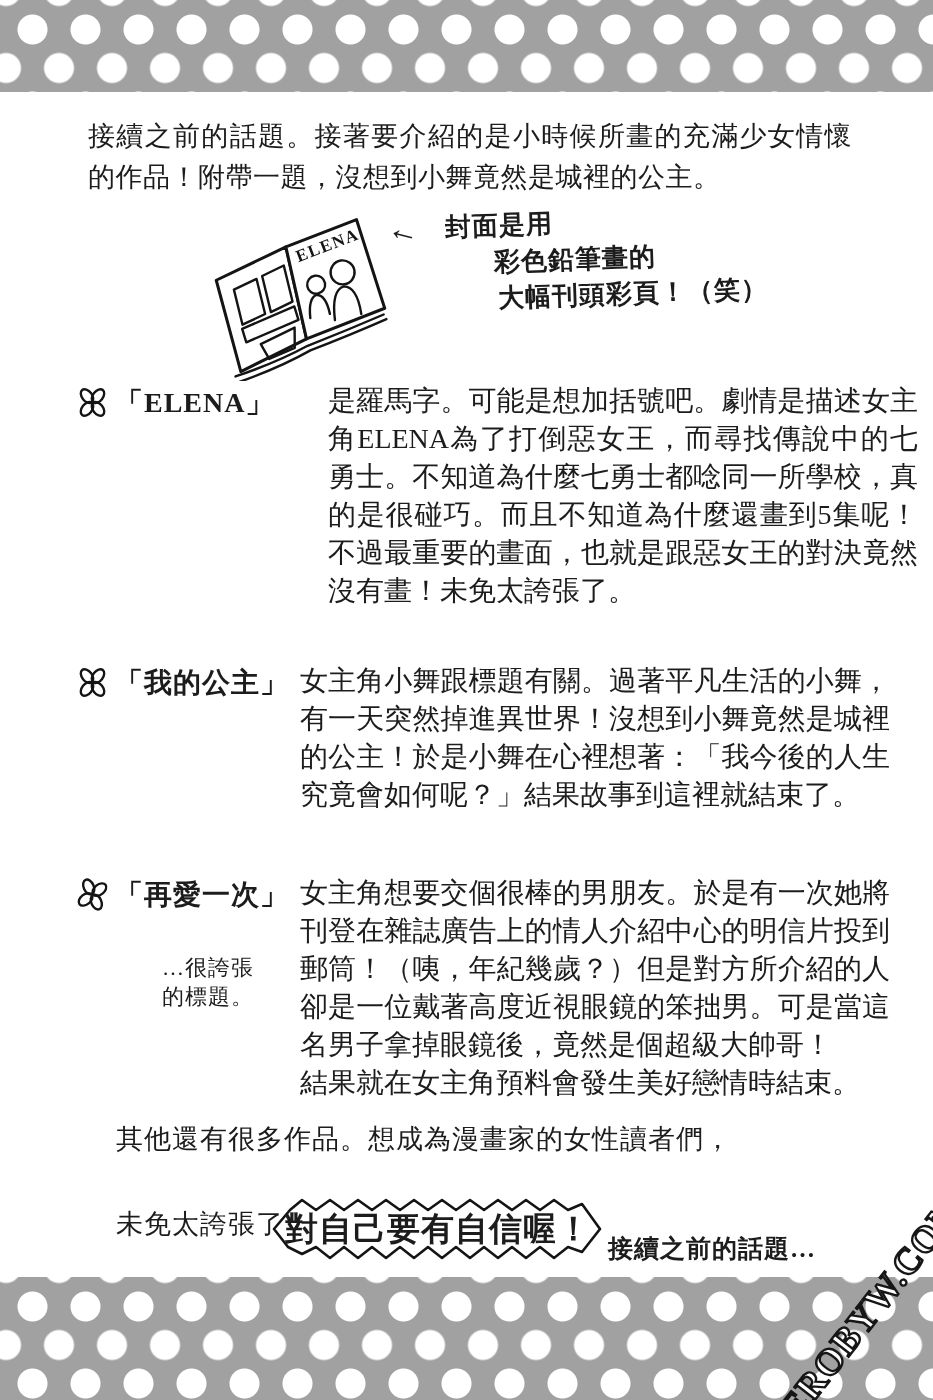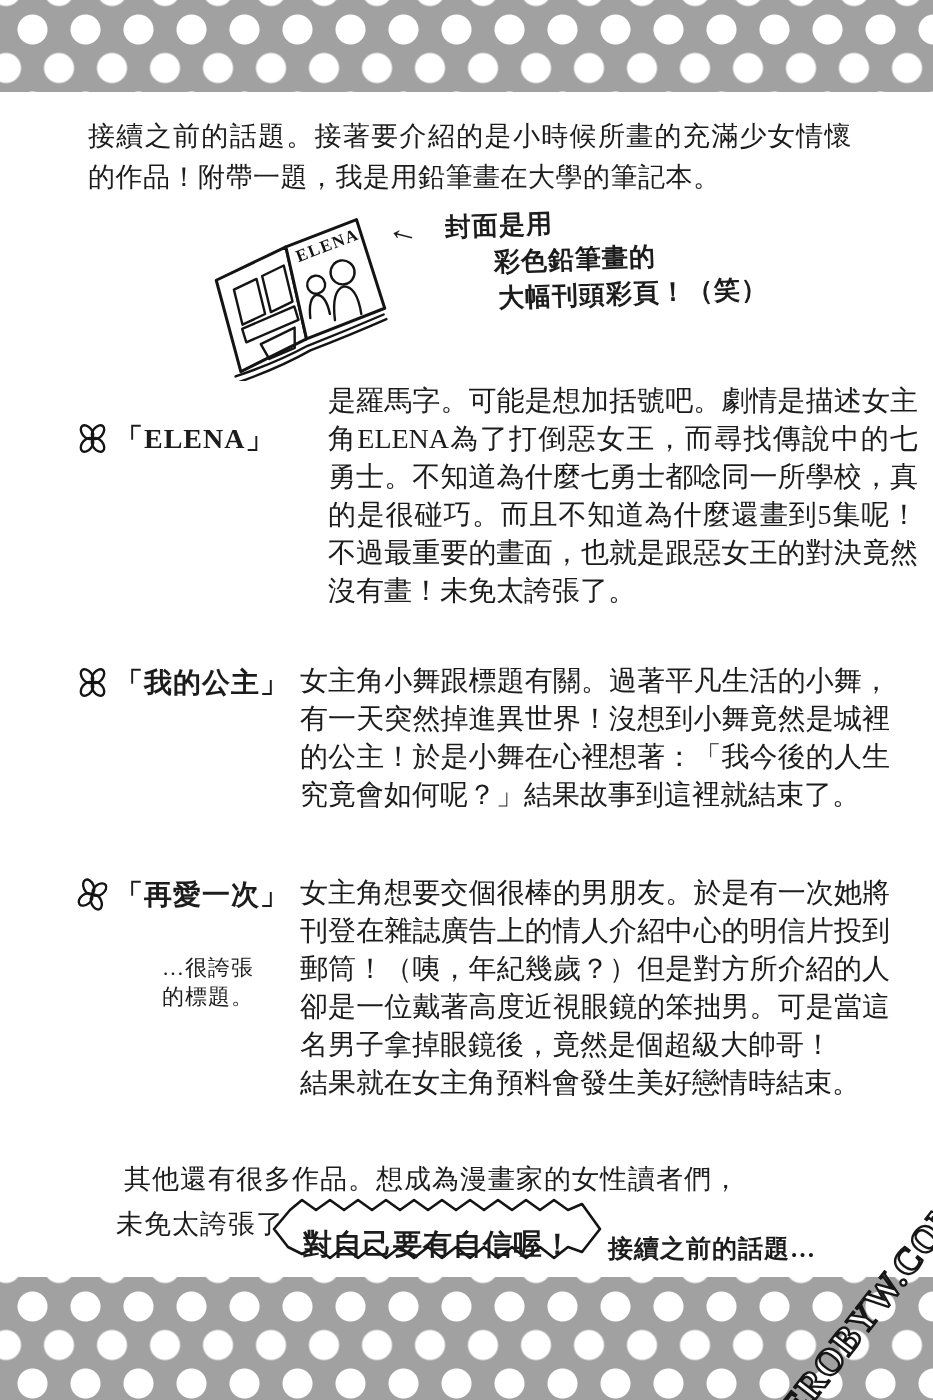--- a/index.html
+++ b/index.html
@@ -41,23 +41,23 @@
   }
   .sec-body{
     position:absolute;left:300px;width:590px;
     font-size:28px;line-height:38px;text-align:justify;white-space:pre-line;
     letter-spacing:0;
   }
   .footer-line{font-size:27px;letter-spacing:1px;white-space:nowrap;}
   .bubble{left:270px;top:1190px;width:336px;height:78px;}
   .bubble svg{position:absolute;left:0;top:0;}
   .bubble-text{
-    position:absolute;left:0;top:16px;width:336px;height:78px;
+    position:absolute;left:0;top:0;width:336px;height:78px;
     display:flex;align-items:center;justify-content:center;
-    font-size:29px;font-weight:700;letter-spacing:1px;white-space:nowrap;
+    font-size:33px;font-weight:700;letter-spacing:1px;white-space:nowrap;
   }
   .tail{left:608px;top:1232px;font-size:25px;font-weight:600;letter-spacing:1px;white-space:nowrap;}
   .watermark{
     left:715px;top:1295px;width:300px;height:46px;
     transform:rotate(-52deg);transform-origin:center center;
     font-size:37px;font-weight:700;letter-spacing:1px;
     color:#ffffff;-webkit-text-stroke:2.4px #161616;
     text-align:center;white-space:nowrap;z-index:5;
     font-family:"Liberation Serif","DejaVu Serif",serif;
   }
@@ -66,21 +66,21 @@
   svg .ink-thin{stroke:#141414;fill:none;stroke-width:2.4;stroke-linejoin:round;stroke-linecap:round;}
   svg .paper{fill:#ffffff;}
 </style>
 </head>
 <body>
 
 <div class="page">
 
   <div class="abs band band-top"></div>
 
-  <div class="abs intro">接續之前的話題。接著要介紹的是小時候所畫的充滿少女情懷的作品！附帶一題，我是用鉛筆畫在大學的筆記本。</div>
+  <div class="abs intro">接續之前的話題。接著要介紹的是小時候所畫的充滿少女情懷的作品！附帶一題，沒想到小舞竟然是城裡的公主。</div>
 
   <div class="abs illu">
     <svg width="200" height="165" viewBox="0 0 200 165">
       <g transform="rotate(-9 100 82)">
         <path class="ink-thin" d="M28,150 Q70,143 104,131 Q145,122 184,112"></path>
         <path class="ink-thin" d="M31,156 Q74,148 106,136 Q148,127 186,117"></path>
         <polygon class="paper ink" points="24,52 98,30 104,124 34,146"></polygon>
         <polygon class="paper ink" points="98,30 172,14 186,106 104,124"></polygon>
 
         <polygon class="ink-thin" points="40,64 64,57 67,93 43,100"></polygon>
@@ -96,21 +96,21 @@
       </g>
     </svg>
   </div>
 
   <div class="abs arrow">←</div>
   <div class="abs caption-line" style="left:445px;top:208px;">封面是用</div>
   <div class="abs caption-line" style="left:494px;top:242px;">彩色鉛筆畫的</div>
   <div class="abs caption-line" style="left:498px;top:276px;">大幅刊頭彩頁！（笑）</div>
 
   <div class="abs section" style="top:378px;">
-    <div class="sec-head" style="top:6px;margin-top:36px;">
+    <div class="sec-head" style="top:6px;">
       <svg class="clover" viewBox="0 0 36 36">
         <g fill="none" stroke="#141414" stroke-width="2.6" stroke-linecap="round">
           <ellipse cx="12" cy="11" rx="5.5" ry="8.5" transform="rotate(-38 12 11)"></ellipse>
           <ellipse cx="24" cy="11" rx="5.5" ry="8.5" transform="rotate(38 24 11)"></ellipse>
           <ellipse cx="12" cy="25" rx="5.5" ry="8.5" transform="rotate(-142 12 25)"></ellipse>
           <ellipse cx="24" cy="25" rx="5.5" ry="8.5" transform="rotate(142 24 25)"></ellipse>
         </g>
       </svg>
       <span class="sec-title">「ELENA」</span>
     </div>
@@ -143,21 +143,21 @@
         </g>
       </svg>
       <span class="sec-title">「再愛一次」</span>
     </div>
     <div class="sec-note" style="top:58px;">…很誇張
 的標題。</div>
     <div class="sec-body" style="top:4px;">女主角想要交個很棒的男朋友。於是有一次她將刊登在雜誌廣告上的情人介紹中心的明信片投到郵筒！（咦，年紀幾歲？）但是對方所介紹的人卻是一位戴著高度近視眼鏡的笨拙男。可是當這名男子拿掉眼鏡後，竟然是個超級大帥哥！
 結果就在女主角預料會發生美好戀情時結束。</div>
   </div>
 
-  <div class="abs footer-line" style="left:116px;top:1161px;margin-left:8px;">其他還有很多作品。想成為漫畫家的女性讀者們，</div>
+  <div class="abs footer-line" style="left:116px;top:1121px;">其他還有很多作品。想成為漫畫家的女性讀者們，</div>
   <div class="abs footer-line" style="left:116px;top:1206px;">未免太誇張了！</div>
 
   <div class="abs bubble">
     <svg width="336" height="78" viewBox="0 0 336 78">
       <polygon fill="#ffffff" stroke="#141414" stroke-width="2.6" stroke-linejoin="round" points="
         4,39 20,20 32,10 46,20 60,10 74,20 88,10 102,20 116,10 130,20 144,10
         158,20 172,10 186,20 200,10 214,20 228,10 242,20 256,10 270,20 284,10
         298,20 312,14 330,39 312,62 298,57 284,68 270,57 256,68 242,57 228,68
         214,57 200,68 186,57 172,68 158,57 144,68 130,57 116,68 102,57 88,68
         74,57 60,68 46,57 32,64 18,57"></polygon>

